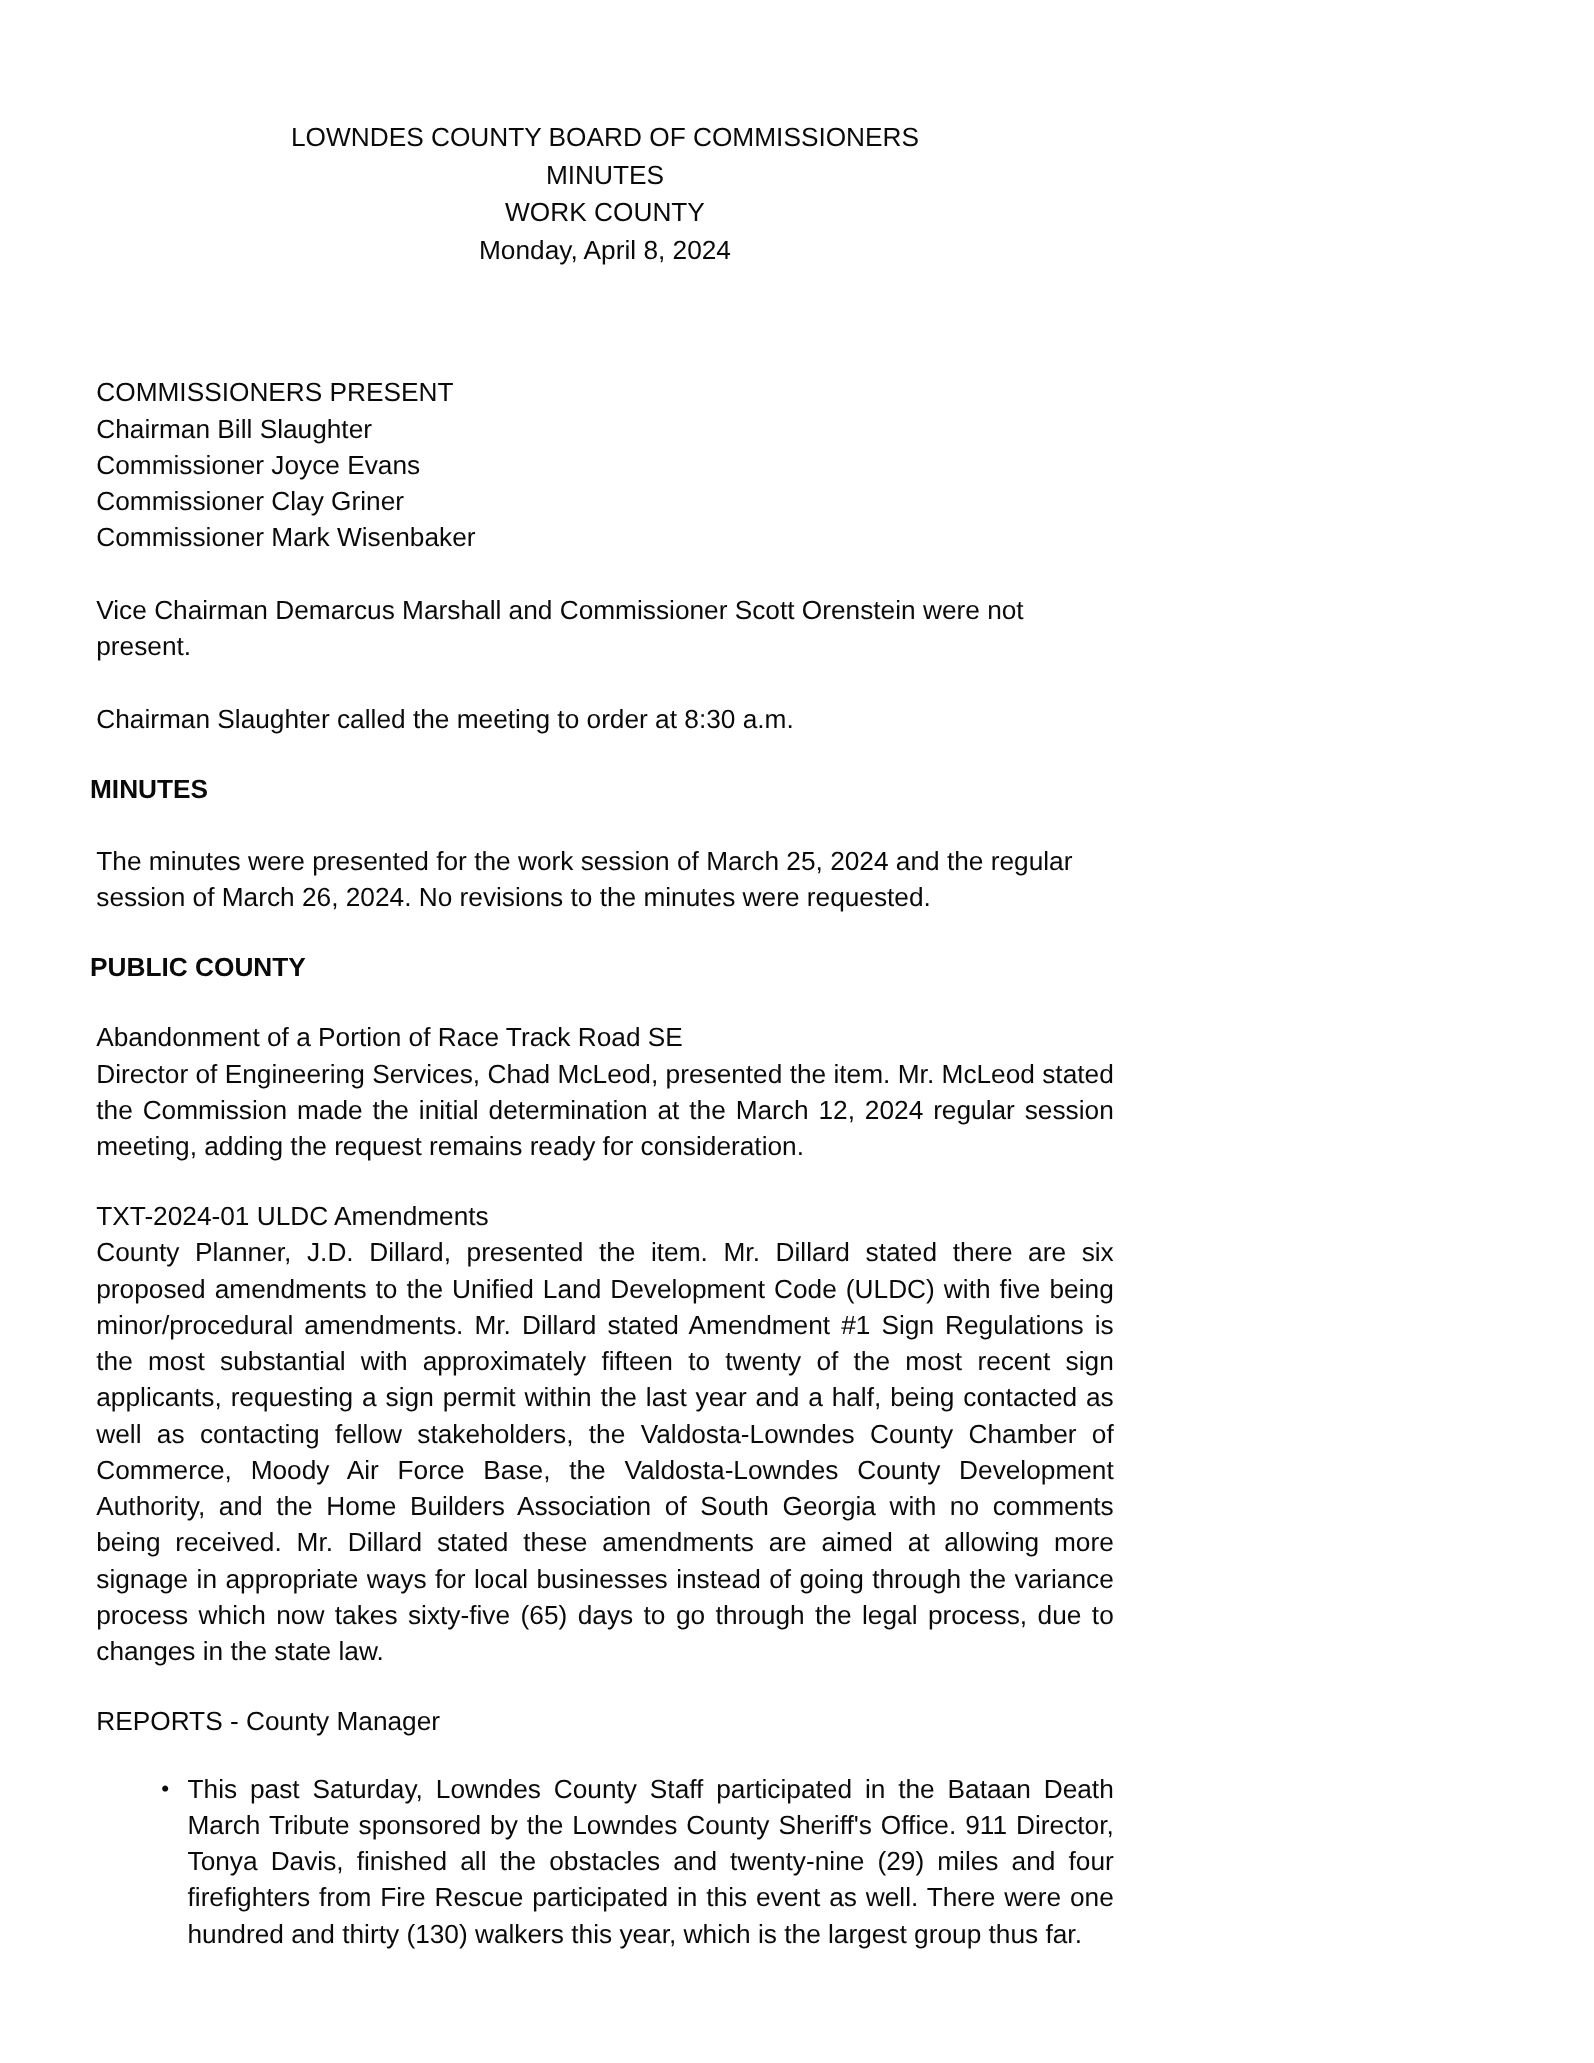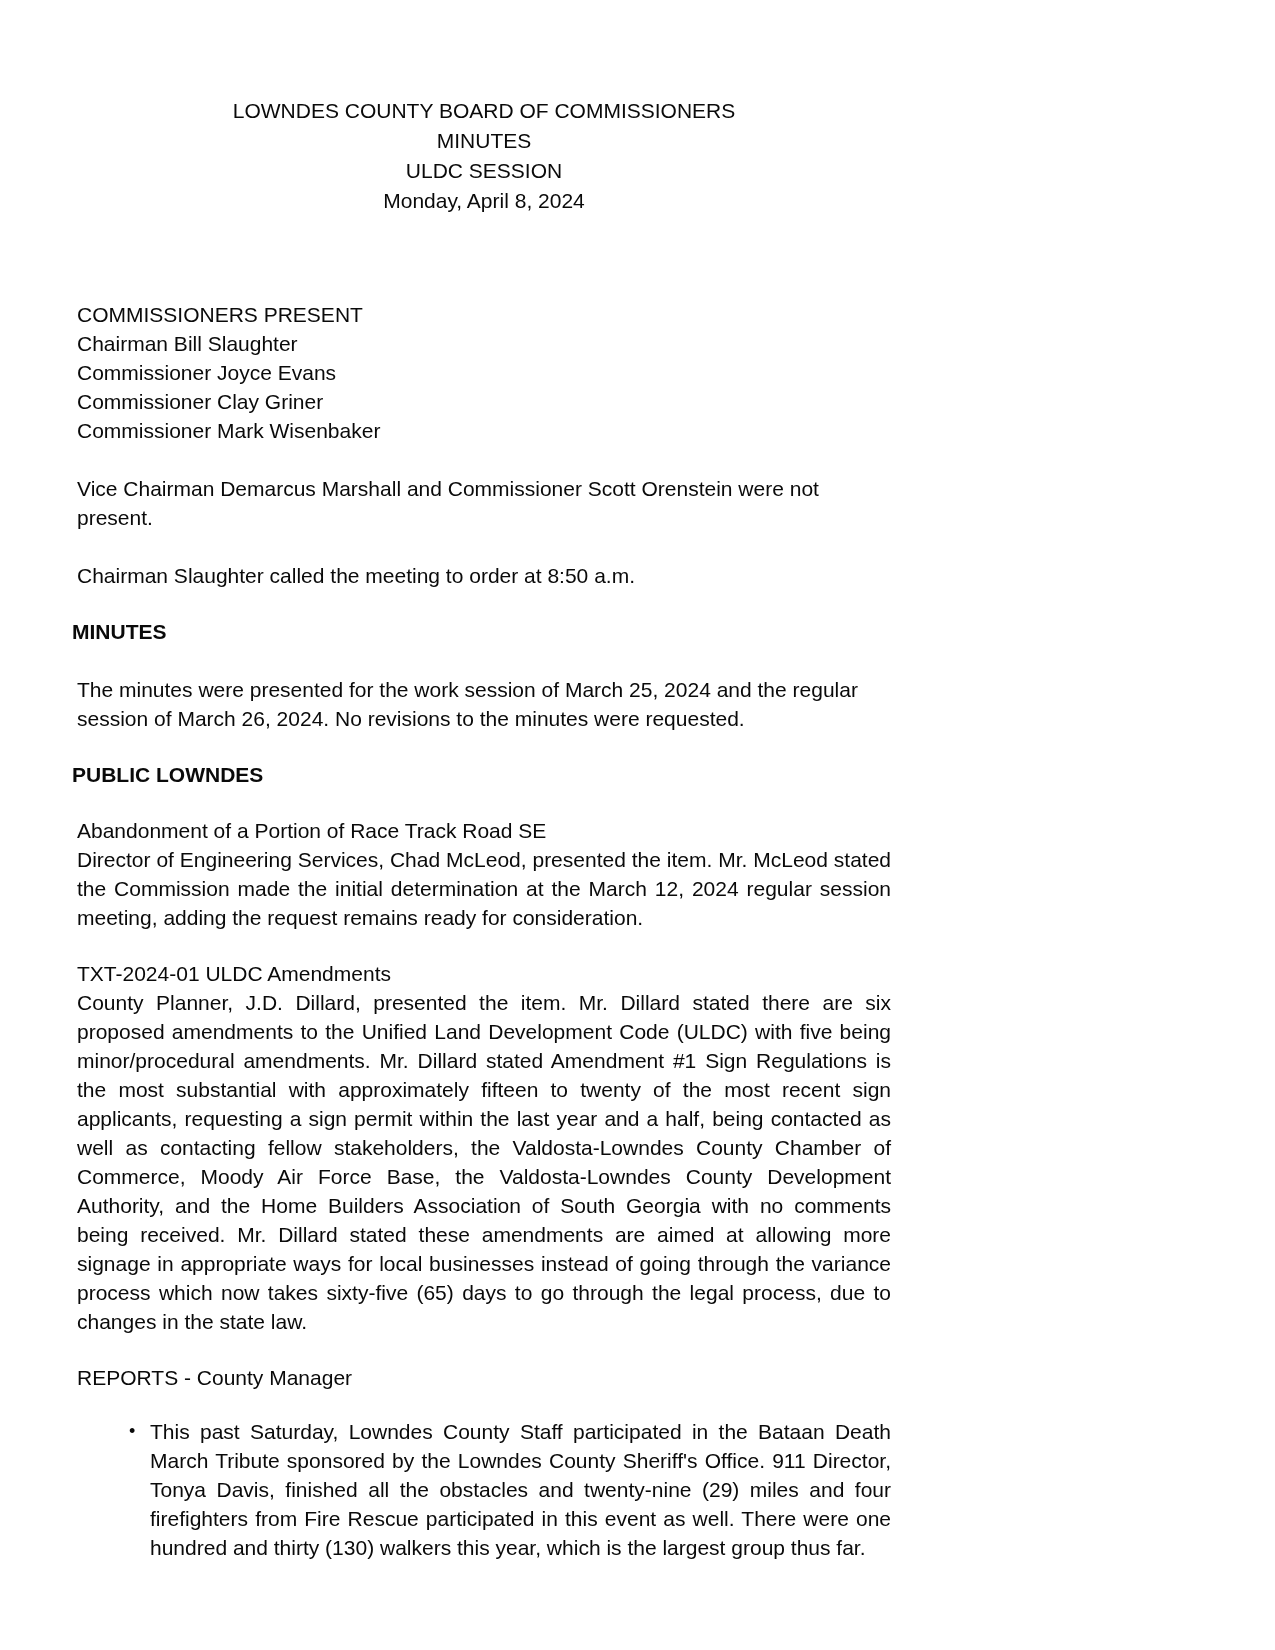--- a/index.html
+++ b/index.html
@@ -66,41 +66,41 @@
   }
 </style>
 </head>
 <body>
 
 <div class="page">
 
   <div class="doc-header">
     <div>LOWNDES COUNTY BOARD OF COMMISSIONERS</div>
     <div>MINUTES</div>
-    <div>ULDC SESSION</div>
+    <div>WORK COUNTY</div>
     <div>Monday, April 8, 2024</div>
   </div>
 
   <div>
     <div class="att-heading">COMMISSIONERS PRESENT</div>
     <div class="member-line">Chairman Bill Slaughter</div>
     <div class="member-line">Commissioner Joyce Evans</div>
     <div class="member-line">Commissioner Clay Griner</div>
     <div class="member-line">Commissioner Mark Wisenbaker</div>
     <p class="para">Vice Chairman Demarcus Marshall and Commissioner Scott Orenstein were not present.</p>
-    <p class="para">Chairman Slaughter called the meeting to order at 8:50 a.m.</p>
+    <p class="para">Chairman Slaughter called the meeting to order at 8:30 a.m.</p>
   </div>
 
   <div>
     <div class="section-heading">MINUTES</div>
     <p class="para">The minutes were presented for the work session of March 25, 2024 and the regular session of March 26, 2024.  No revisions to the minutes were requested.</p>
   </div>
 
   <div>
-    <div class="section-heading">PUBLIC LOWNDES</div>
+    <div class="section-heading">PUBLIC COUNTY</div>
 
     <div>
       <div class="item-title">Abandonment of a Portion of Race Track Road SE</div>
       <p class="item-body">Director of Engineering Services, Chad McLeod, presented the item.  Mr. McLeod stated the Commission made the initial determination at the March 12, 2024 regular session meeting, adding the request remains ready for consideration.</p>
     </div>
 
     <div>
       <div class="item-title">TXT-2024-01 ULDC Amendments</div>
       <p class="item-body">County Planner, J.D. Dillard, presented the item.  Mr. Dillard stated there are six proposed amendments to the Unified Land Development Code (ULDC) with five being minor/procedural amendments.  Mr. Dillard stated Amendment #1 Sign Regulations is the most substantial with approximately fifteen to twenty of the most recent sign applicants, requesting a sign permit within the last year and a half, being contacted as well as contacting fellow stakeholders, the Valdosta-Lowndes County Chamber of Commerce, Moody Air Force Base, the Valdosta-Lowndes County Development Authority, and the Home Builders Association of South Georgia with no comments being received.  Mr. Dillard stated these amendments are aimed at allowing more signage in appropriate ways for local businesses instead of going through the variance process which now takes sixty-five (65) days to go through the legal process, due to changes in the state law.</p>
     </div>

